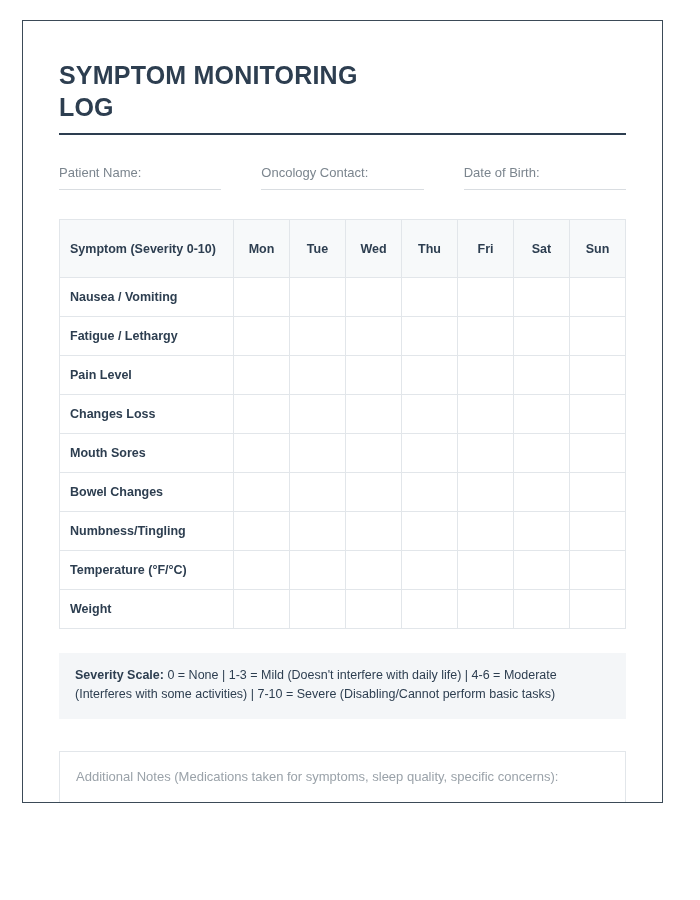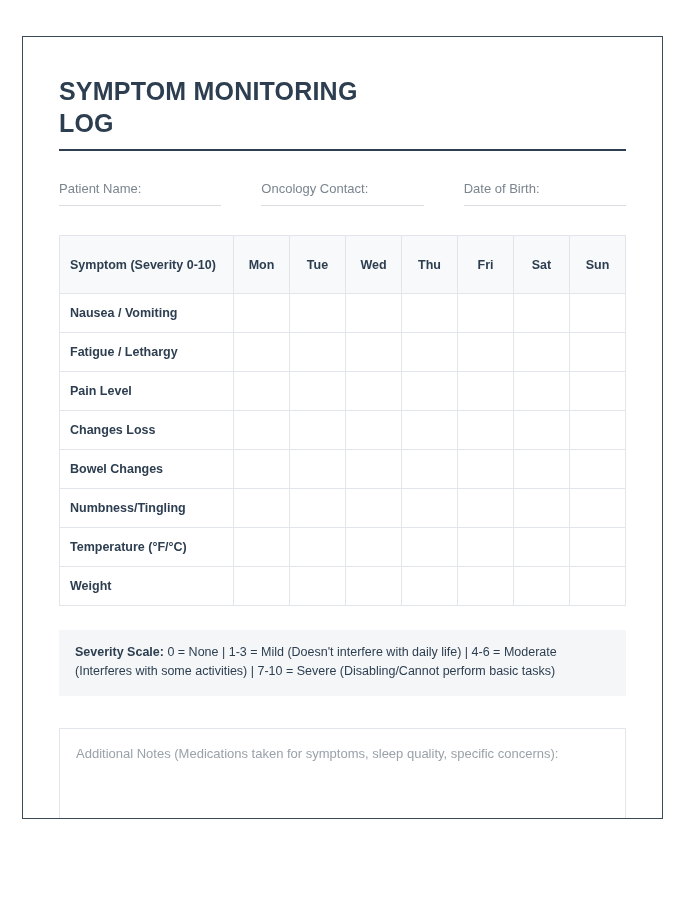--- a/index.html
+++ b/index.html
@@ -12,21 +12,21 @@
     height: 900px;
     font-family: "Liberation Sans", sans-serif;
     -webkit-font-smoothing: antialiased;
     overflow: hidden;
   }
 
   
   .page {
     position: absolute;
     left: 22px;
-    top: 36px;
+    top: 20px;
     width: 641px;
     height: 783px;
     border: 1.5px solid #3b4a57;
     background: #ffffff;
     box-sizing: border-box;
     overflow: hidden;
   }
   .page-inner {
     padding: 38px 36px 0 36px;
   }
@@ -211,20 +211,30 @@
             <td class="row-label">Changes Loss</td>
             <td class="entry-cell"></td>
             <td class="entry-cell"></td>
             <td class="entry-cell"></td>
             <td class="entry-cell"></td>
             <td class="entry-cell"></td>
             <td class="entry-cell"></td>
             <td class="entry-cell"></td>
           </tr>
           <tr>
+            <td class="row-label">Mouth Sores</td>
+            <td class="entry-cell"></td>
+            <td class="entry-cell"></td>
+            <td class="entry-cell"></td>
+            <td class="entry-cell"></td>
+            <td class="entry-cell"></td>
+            <td class="entry-cell"></td>
+            <td class="entry-cell"></td>
+          </tr>
+          <tr>
             <td class="row-label">Bowel Changes</td>
             <td class="entry-cell"></td>
             <td class="entry-cell"></td>
             <td class="entry-cell"></td>
             <td class="entry-cell"></td>
             <td class="entry-cell"></td>
             <td class="entry-cell"></td>
             <td class="entry-cell"></td>
           </tr>
           <tr>

